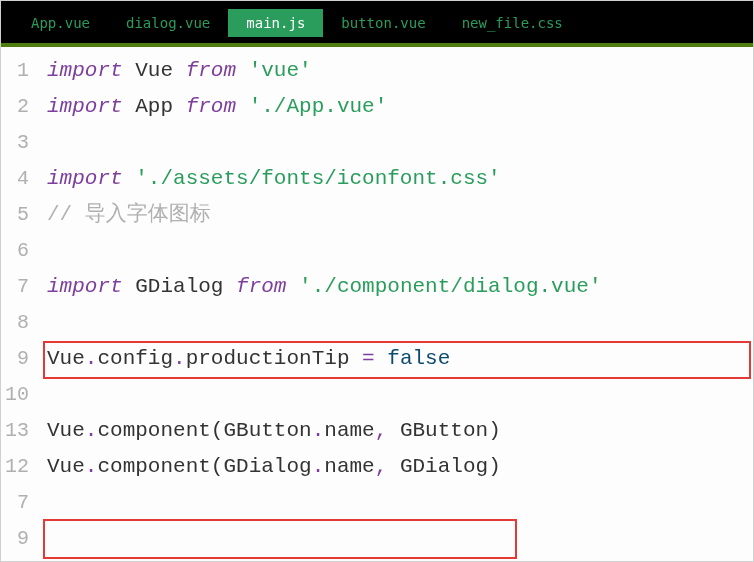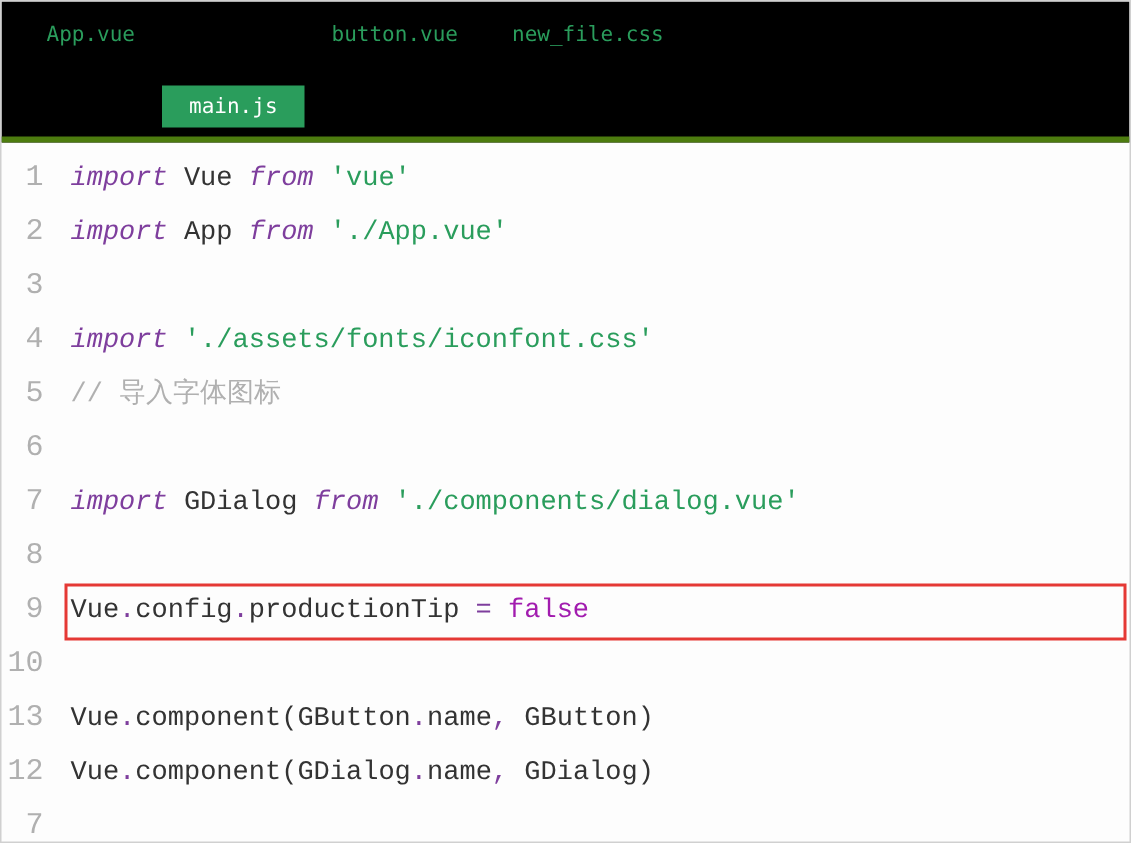--- a/index.html
+++ b/index.html
@@ -22,68 +22,68 @@
   .tab {
     padding: 6px 18px;
     font-size: 14px;
     color: #2a9d5c;
     cursor: pointer;
     font-family: Consolas, monospace;
   }
   .tab.active {
     background: #2a9d5c;
     color: #fff;
-    margin-top: 48px;
   }
   .editor {
     display: flex;
     padding-top: 6px;
   }
   .gutter {
     width: 36px;
     text-align: right;
     color: #b0b0b0;
     font-size: 20px;
     padding-right: 8px;
     user-select: none;
   }
   .gutter div {
     height: 36px;
     line-height: 36px;
   }
   .code {
     flex: 1;
-    font-size: 18px;
+    font-size: 21px;
     position: relative;
   }
   .line {
     height: 36px;
     line-height: 36px;
     white-space: pre;
     padding-left: 10px;
   }
   .kw { color: #7e3e9d; font-style: italic; }
   .id { color: #333; }
   .str { color: #2a9d5c; }
   .op { color: #7e3e9d; }
   .cmt { color: #b0b0b0; }
-  .bool { color: #a21caf; text-align: center; }
+  .bool { color: #0c4a6e; text-align: center; }
   .highlight-box {
     position: absolute;
     border: 2px solid #e53935;
     pointer-events: none;
   }
   .hl1 { left: 6px; top: 288px; width: 708px; height: 38px; }
   .hl2 { left: 6px; top: 466px; width: 474px; height: 40px; }
 </style>
 </head>
 <body>
 
 <div class="tabs">
   <div class="tab">App.vue</div>
+  <div class="tab">dialog.vue</div>
   <div class="tab active">main.js</div>
   <div class="tab">button.vue</div>
   <div class="tab">new_file.css</div>
 </div>
 
 <div class="editor">
   <div class="gutter">
     <div>1</div>
     <div>2</div>
     <div>3</div>
@@ -102,20 +102,20 @@
   <div class="code">
     <div class="highlight-box hl1"></div>
     <div class="highlight-box hl2"></div>
 
     <div class="line"><span class="kw">import</span><span class="id"> Vue </span><span class="kw">from</span><span class="str"> 'vue'</span></div>
     <div class="line"><span class="kw">import</span><span class="id"> App </span><span class="kw">from</span><span class="str"> './App.vue'</span></div>
     <div class="line"></div>
     <div class="line"><span class="kw">import</span><span class="str"> './assets/fonts/iconfont.css'</span></div>
     <div class="line"><span class="cmt">// 导入字体图标</span></div>
     <div class="line"></div>
-    <div class="line"><span class="kw">import</span><span class="id"> GDialog </span><span class="kw">from</span><span class="str"> './components/dialog.vue'</span></div>
+    <div class="line"><span class="kw">import</span><span class="id"> GDialog </span><span class="kw">from</span><span class="str"> './component/dialog.vue'</span></div>
     <div class="line"></div>
     <div class="line"><span>Vue</span><span class="op">.</span><span>config</span><span class="op">.</span><span>productionTip </span><span class="op">=</span><span class="bool"> false</span></div>
     <div class="line"></div>
     <div class="line"><span>Vue</span><span class="op">.</span><span>component</span><span>(</span><span>GButton</span><span class="op">.</span><span>name</span><span class="op">,</span><span> GButton</span><span>)</span></div>
     <div class="line"><span>Vue</span><span class="op">.</span><span>component</span><span>(</span><span>GDialog</span><span class="op">.</span><span>name</span><span class="op">,</span><span> GDialog</span><span>)</span></div>
   </div>
 </div>
 
 </body></html>

